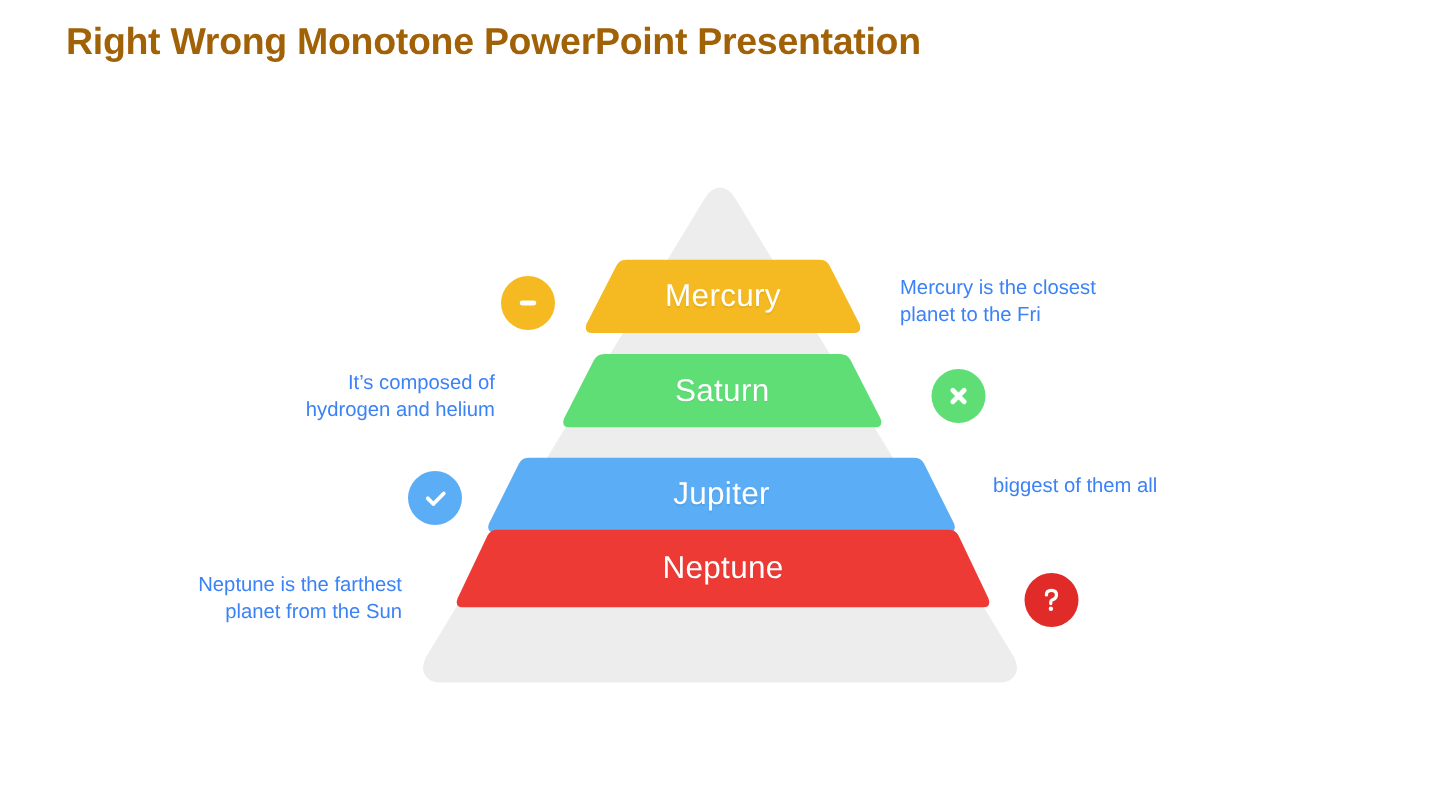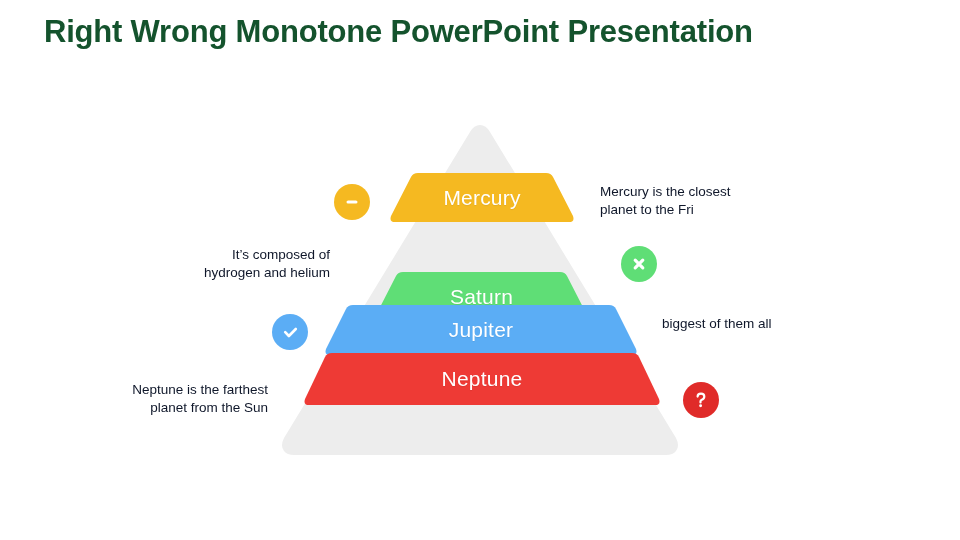--- a/index.html
+++ b/index.html
@@ -15,23 +15,23 @@
     font-family: "Liberation Sans", sans-serif;
     -webkit-font-smoothing: antialiased;
   }
 
   
   #slide-title {
     position: absolute;
     left: 44px;
     top: 14px;
     width: 880px;
-    font-size: 31px;
+    font-size: 25px;
     font-weight: bold;
-    color: #14532d;
+    color: #a16207;
     letter-spacing: -0.2px;
     white-space: nowrap;
   }
 
   
   #pyramid-stage {
     position: absolute;
     left: 0;
     top: 0;
     width: 800px;
@@ -69,21 +69,21 @@
     width: 100%;
     height: 100%;
     z-index: 1;
   }
 
   
   .caption {
     position: absolute;
     font-size: 13.5px;
     line-height: 17.5px;
-    color: #0f172a;
+    color: #3b82f6;
   }
   .caption.left  { text-align: right; }
   .caption.right { text-align: left;  }
 
   
   .badge {
     position: absolute;
     width: 36px;
     height: 36px;
     border-radius: 50%;
@@ -118,21 +118,21 @@
     <svg width="20" height="20" viewBox="0 0 20 20">
       <rect x="4.5" y="8.4" width="11" height="3.2" rx="1.6" fill="#ffffff"></rect>
     </svg>
   </div>
 
   <div class="caption right" style="left:600px; top:183px; width:210px;">
     <div>Mercury is the closest</div>
     <div>planet to the Fri</div>
   </div>
 
-  <div class="band" style="left:374px; top:236px; width:215px; height:49px;margin-top:36px;">
+  <div class="band" style="left:374px; top:236px; width:215px; height:49px;">
     <svg class="band-shape" viewBox="0 0 215 49" preserveAspectRatio="none">
       <path d="M22 4 Q24 0 29 0 L186 0 Q191 0 193 4 L213 43 Q215 49 209 49
                L6 49 Q0 49 2 43 Z" fill="#5FDE76"></path>
     </svg>
     <span class="band-label">Saturn</span>
   </div>
 
   <div class="badge" style="left:621px; top:246px; background:#5FDE76;">
     <svg width="20" height="20" viewBox="0 0 20 20">
       <path d="M6.2 6.2 L13.8 13.8 M13.8 6.2 L6.2 13.8" stroke="#ffffff" stroke-width="3.2" stroke-linecap="round"></path>

